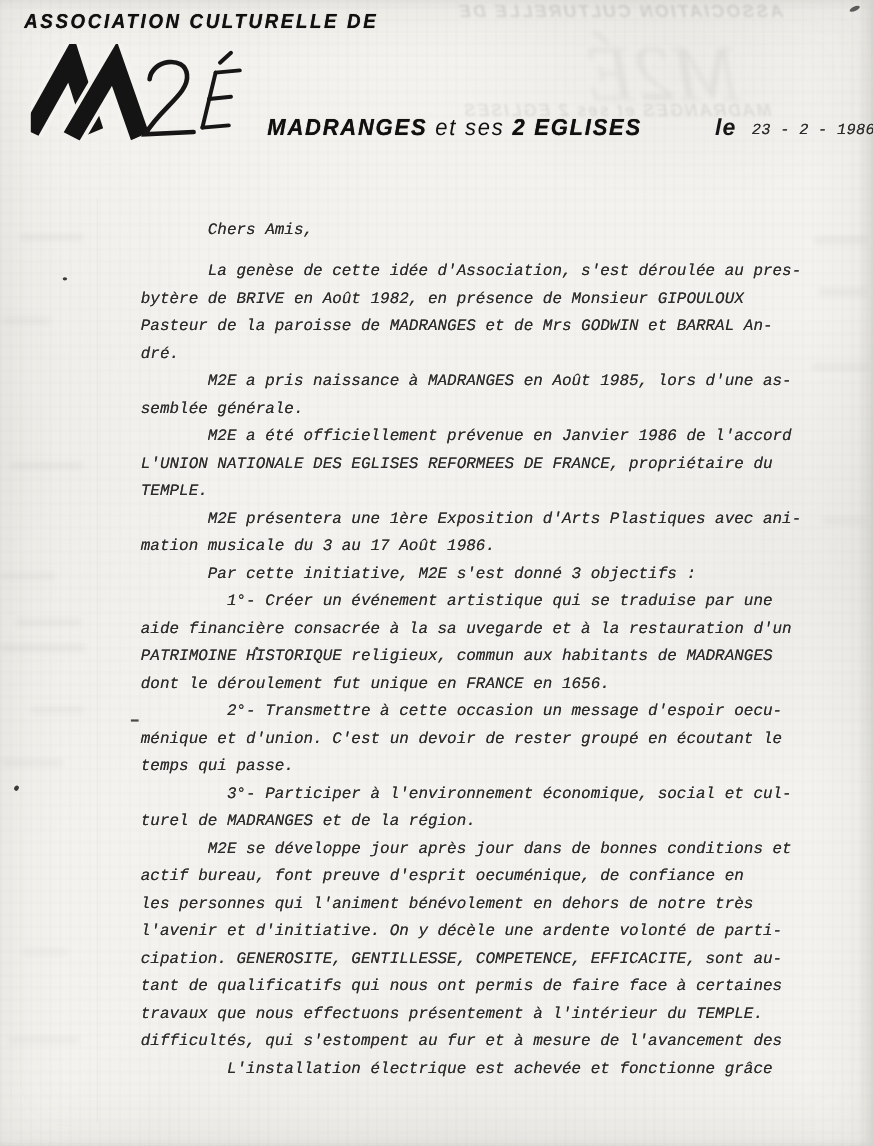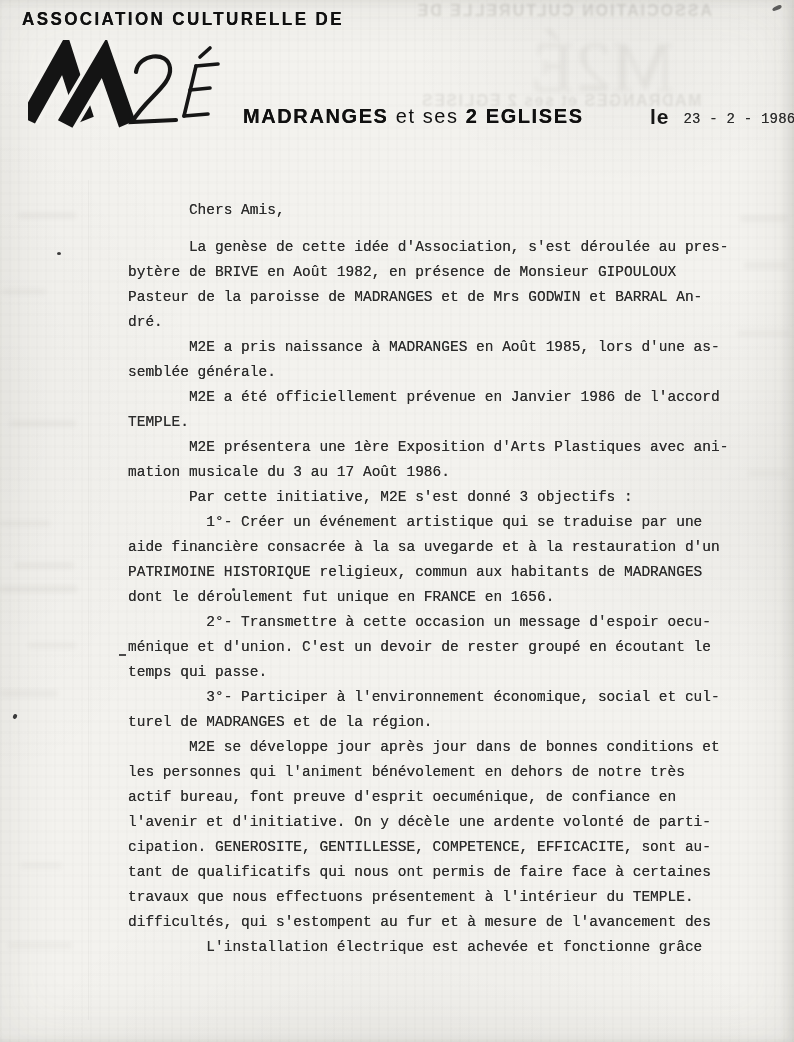--- a/index.html
+++ b/index.html
@@ -11,20 +11,21 @@
     background-image:
       radial-gradient(ellipse 300px 180px at 620px 60px, rgba(0,0,0,0.030), transparent 70%),
       radial-gradient(ellipse 400px 300px at 790px 500px, rgba(0,0,0,0.035), transparent 75%),
       radial-gradient(ellipse 500px 220px at 400px 1030px, rgba(0,0,0,0.022), transparent 75%),
       radial-gradient(ellipse 260px 500px at 8px 420px, rgba(0,0,0,0.022), transparent 75%),
       repeating-linear-gradient(90deg, rgba(0,0,0,0.012) 0 2px, rgba(0,0,0,0) 2px 9px),
       repeating-linear-gradient(0deg, rgba(0,0,0,0.008) 0 3px, rgba(0,0,0,0) 3px 11px);
     box-shadow:inset 0 0 60px rgba(70,65,55,0.10), inset -6px 0 10px rgba(60,55,50,0.10);
     overflow:hidden;
     font-family:"Liberation Sans", sans-serif;
+    font-style:italic;
   }
   
   .org-line{
     position:absolute;left:22px;top:10px;
     font-size:17px;font-weight:700;letter-spacing:2.4px;
     color:#101010;white-space:nowrap;
     transform:scaleY(1.08);
     text-shadow:0 0 0.6px rgba(10,10,10,0.9);
   }
   .logo{position:absolute;left:28px;top:40px;width:200px;height:88px;}
@@ -124,36 +125,37 @@
 
   <div class="body">
       <div class="tline">       Chers Amis,</div>
       <div class="tline gap">       La genèse de cette idée d'Association, s'est déroulée au pres-</div>
       <div class="tline">bytère de BRIVE en Août 1982, en présence de Monsieur GIPOULOUX</div>
       <div class="tline">Pasteur de la paroisse de MADRANGES et de Mrs GODWIN et BARRAL An-</div>
       <div class="tline">dré.</div>
       <div class="tline">       M2E a pris naissance à MADRANGES en Août 1985, lors d'une as-</div>
       <div class="tline">semblée générale.</div>
       <div class="tline">       M2E a été officiellement prévenue en Janvier 1986 de l'accord</div>
+      <div class="tline">L'UNION NATIONALE DES EGLISES REFORMEES DE FRANCE, propriétaire du</div>
       <div class="tline">TEMPLE.</div>
       <div class="tline">       M2E présentera une 1ère Exposition d'Arts Plastiques avec ani-</div>
       <div class="tline">mation musicale du 3 au 17 Août 1986.</div>
       <div class="tline">       Par cette initiative, M2E s'est donné 3 objectifs :</div>
       <div class="tline">         1°- Créer un événement artistique qui se traduise par une</div>
       <div class="tline">aide financière consacrée à la sa uvegarde et à la restauration d'un</div>
       <div class="tline">PATRIMOINE HISTORIQUE religieux, commun aux habitants de MADRANGES</div>
       <div class="tline">dont le déroulement fut unique en FRANCE en 1656.</div>
       <div class="tline">         2°- Transmettre à cette occasion un message d'espoir oecu-</div>
       <div class="tline">ménique et d'union. C'est un devoir de rester groupé en écoutant le</div>
       <div class="tline">temps qui passe.</div>
       <div class="tline">         3°- Participer à l'environnement économique, social et cul-</div>
       <div class="tline">turel de MADRANGES et de la région.</div>
       <div class="tline">       M2E se développe jour après jour dans de bonnes conditions et</div>
+      <div class="tline">actif bureau, font preuve d'esprit oecuménique, de confiance en</div>
       <div class="tline">les personnes qui l'animent bénévolement en dehors de notre très</div>
-      <div class="tline">actif bureau, font preuve d'esprit oecuménique, de confiance en</div>
       <div class="tline">l'avenir et d'initiative. On y décèle une ardente volonté de parti-</div>
       <div class="tline">cipation. GENEROSITE, GENTILLESSE, COMPETENCE, EFFICACITE, sont au-</div>
       <div class="tline">tant de qualificatifs qui nous ont permis de faire face à certaines</div>
       <div class="tline">travaux que nous effectuons présentement à l'intérieur du TEMPLE.</div>
       <div class="tline">difficultés, qui s'estompent au fur et à mesure de l'avancement des</div>
       <div class="tline">         L'installation électrique est achevée et fonctionne grâce</div>
     </div>
 
   <div class="premark"></div>
   <div class="scanline"></div>

